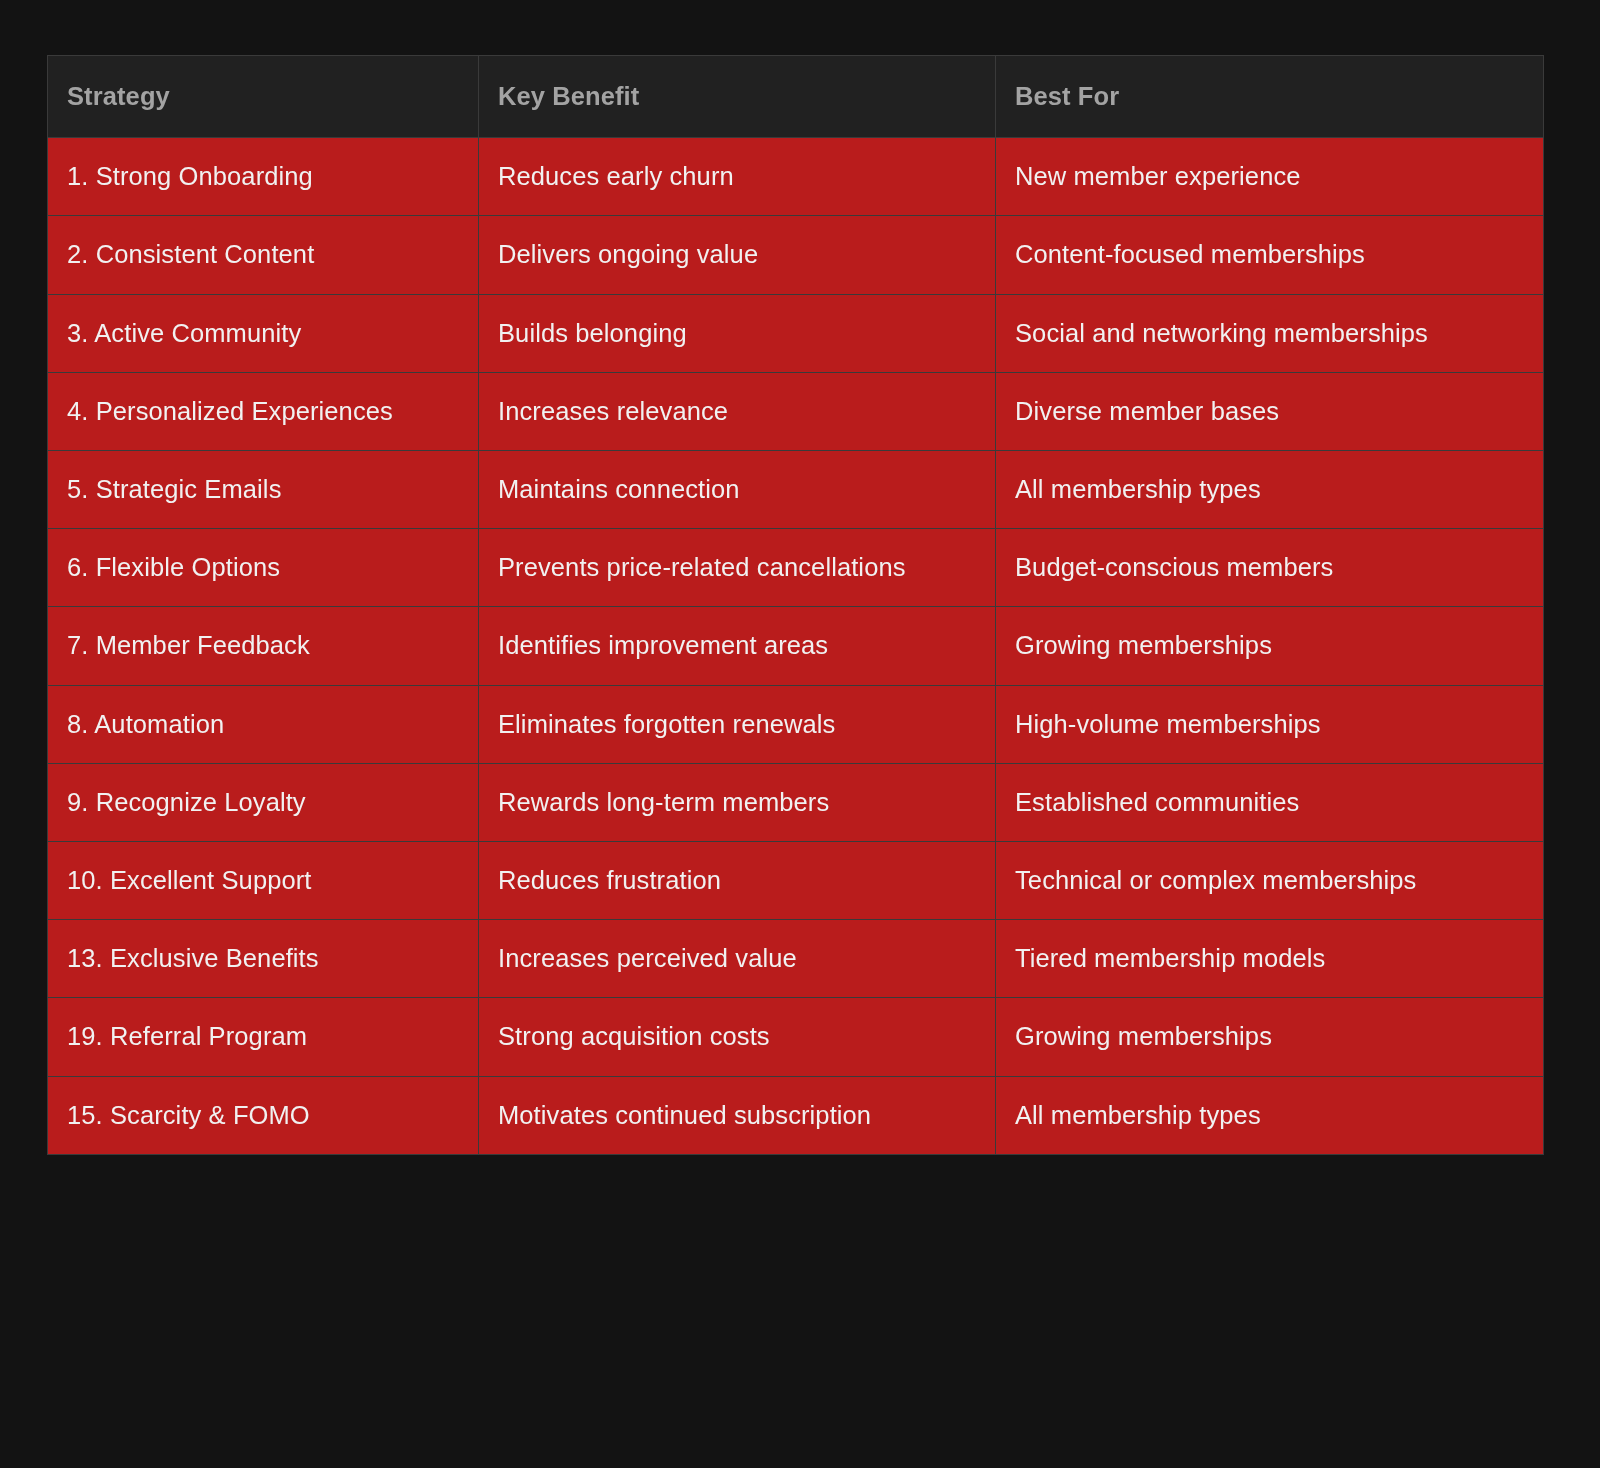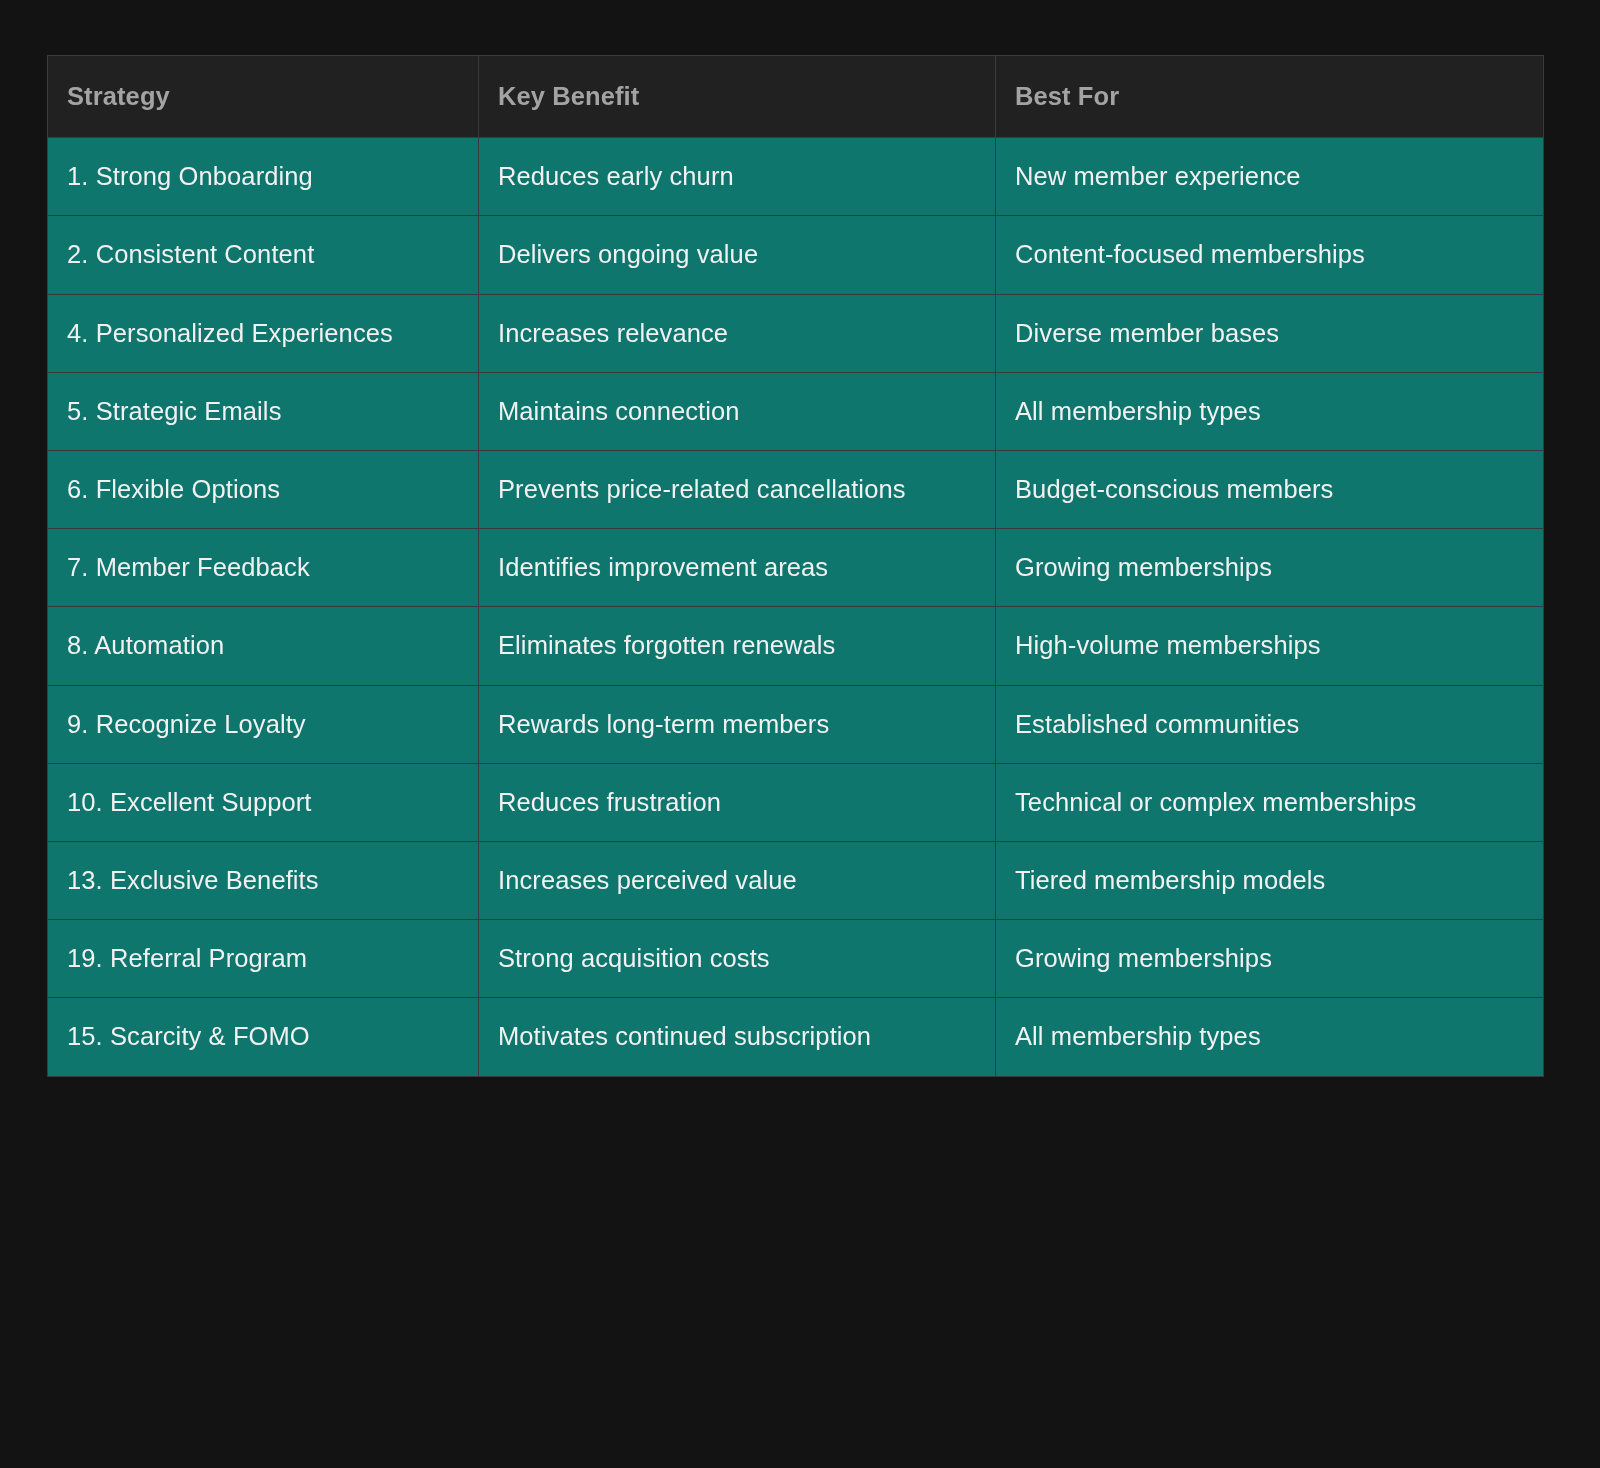--- a/index.html
+++ b/index.html
@@ -41,21 +41,21 @@
     font-size: 25.5px;
     text-align: left;
     padding: 24px 20px 24px 19px;
     border: 1px solid #3a3a3a;
     line-height: 1.3;
     vertical-align: middle;
     letter-spacing: 0.1px;
   }
 
   table.strategy-table tbody td {
-    background: #0f766e;
+    background: #b91c1c;
     color: #f1f1f1;
     font-weight: normal;
     font-size: 25.5px;
     text-align: left;
     padding: 20px 20px 21px 19px;
     border: 1px solid #3a3a3a;
     line-height: 1.42;
     vertical-align: top;
     letter-spacing: 0.1px;
   }
@@ -84,20 +84,25 @@
     <tbody id="table-body">
         <tr>
           <td class="strategy-cell">1. Strong Onboarding</td>
           <td>Reduces early churn</td>
           <td>New member experience</td>
         </tr>
         <tr>
           <td class="strategy-cell">2. Consistent Content</td>
           <td>Delivers ongoing value</td>
           <td>Content-focused memberships</td>
+        </tr>
+        <tr>
+          <td class="strategy-cell">3. Active Community</td>
+          <td>Builds belonging</td>
+          <td>Social and networking memberships</td>
         </tr>
         <tr>
           <td class="strategy-cell">4. Personalized Experiences</td>
           <td>Increases relevance</td>
           <td>Diverse member bases</td>
         </tr>
         <tr>
           <td class="strategy-cell">5. Strategic Emails</td>
           <td>Maintains connection</td>
           <td>All membership types</td>

